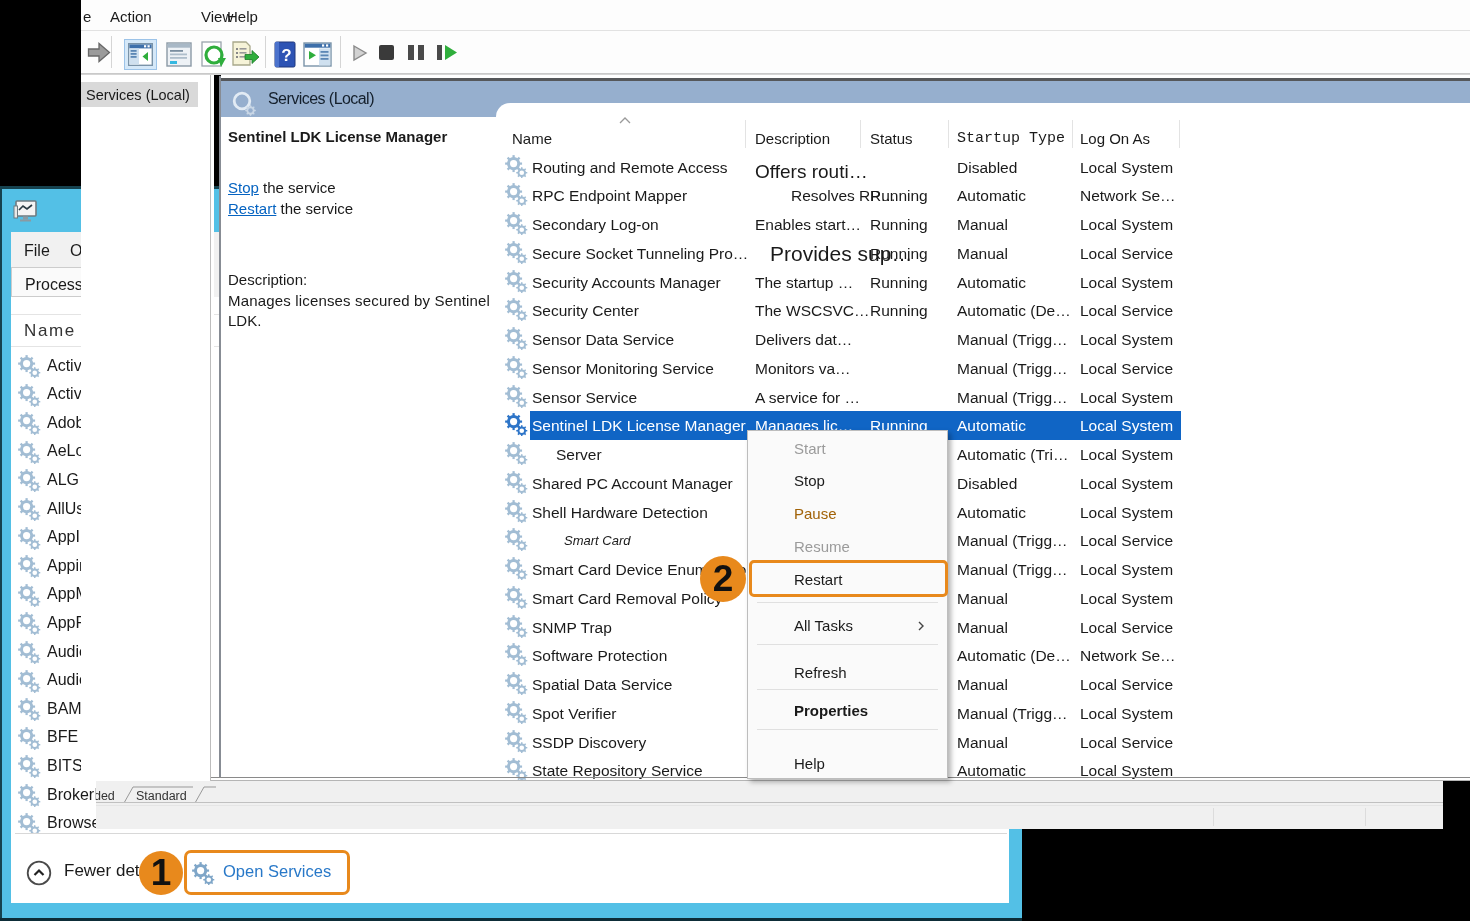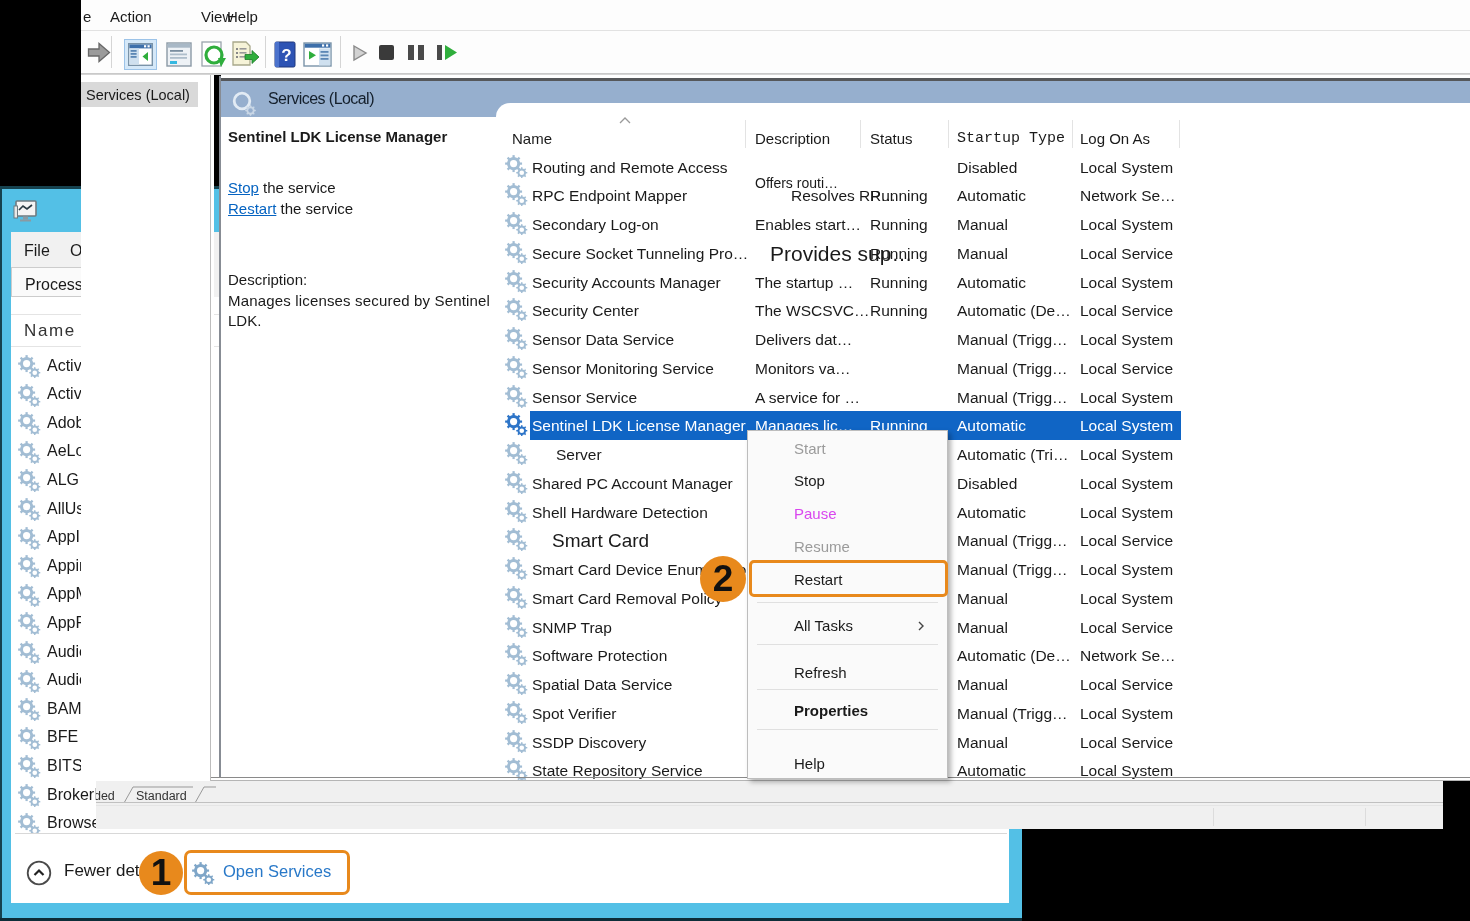--- a/index.html
+++ b/index.html
@@ -330,21 +330,21 @@
 <div class="abs" style="left:1179px;top:120px;width:1px;height:28px;background:#e3e3e3"></div>
 <svg class="abs" style="left:504px;top:153.5px" width="24" height="24" viewBox="0 0 24 24">
       <g fill="#a2bdd4" transform="scale(0.8000000000000002)">
         <use href="#gearshape"></use>
       </g>
       <g fill="#a2bdd4" transform="translate(11.52,12.48) scale(0.52)">
         <use href="#gearshape"></use>
       </g>
     </svg>
 <div class="t" style="left:532px;top:158.5px;font-size:15.5px;">Routing and Remote Access</div>
-<div class="t" style="left:755px;top:175px;font-size:14px;">Offers routi…</div>
+<div class="t" style="left:755px;top:163px;font-size:19px;">Offers routi…</div>
 <div class="t" style="left:957px;top:158.5px;font-size:15.5px;">Disabled</div>
 <div class="t" style="left:1080px;top:158.5px;font-size:15.5px;">Local System</div>
 <svg class="abs" style="left:504px;top:182.25px" width="24" height="24" viewBox="0 0 24 24">
       <g fill="#a2bdd4" transform="scale(0.8000000000000002)">
         <use href="#gearshape"></use>
       </g>
       <g fill="#a2bdd4" transform="translate(11.52,12.48) scale(0.52)">
         <use href="#gearshape"></use>
       </g>
     </svg>
@@ -489,21 +489,21 @@
 <div class="t" style="left:957px;top:503.5px;font-size:15.5px;">Automatic</div>
 <div class="t" style="left:1080px;top:503.5px;font-size:15.5px;">Local System</div>
 <svg class="abs" style="left:504px;top:527.25px" width="24" height="24" viewBox="0 0 24 24">
       <g fill="#a2bdd4" transform="scale(0.8000000000000002)">
         <use href="#gearshape"></use>
       </g>
       <g fill="#a2bdd4" transform="translate(11.52,12.48) scale(0.52)">
         <use href="#gearshape"></use>
       </g>
     </svg>
-<div class="t" style="left:552px;top:532.25px;font-size:19px;">Smart Card</div>
+<div class="t" style="left:564px;top:532.25px;font-size:13px;font-style:italic;">Smart Card</div>
 <div class="t" style="left:957px;top:532.25px;font-size:15.5px;">Manual (Trigg…</div>
 <div class="t" style="left:1080px;top:532.25px;font-size:15.5px;">Local Service</div>
 <svg class="abs" style="left:504px;top:556.0px" width="24" height="24" viewBox="0 0 24 24">
       <g fill="#a2bdd4" transform="scale(0.8000000000000002)">
         <use href="#gearshape"></use>
       </g>
       <g fill="#a2bdd4" transform="translate(11.52,12.48) scale(0.52)">
         <use href="#gearshape"></use>
       </g>
     </svg>
@@ -601,21 +601,21 @@
 <div class="abs" style="left:96px;top:805px;width:1347px;height:24px;background:#f0f0f0;border-top:1px solid #e5e5e5;box-sizing:border-box"></div>
 <div class="abs" style="left:1213px;top:808px;width:1px;height:18px;background:#dcdcdc"></div>
 <div class="abs" style="left:1365px;top:808px;width:1px;height:18px;background:#dcdcdc"></div>
 <div class="abs" style="left:0px;top:0px;width:81px;height:186px;background:#000"></div>
 <div class="abs" style="left:1443px;top:781px;width:27px;height:140px;background:#000"></div>
 <div class="abs" style="left:1022px;top:829px;width:421px;height:92px;background:#000"></div>
 
 <div class="abs" style="left:747px;top:430px;width:201px;height:349px;background:#fafafa;border:1px solid #bdbdbd;box-sizing:border-box;box-shadow:3px 3px 5px rgba(0,0,0,0.3)"></div>
 <div class="t" style="left:794px;top:440px;color:#9b9b9b">Start</div>
 <div class="t" style="left:794px;top:472px;">Stop</div>
-<div class="t" style="left:794px;top:505px;color:#d946ef">Pause</div>
+<div class="t" style="left:794px;top:505px;color:#a16207">Pause</div>
 <div class="t" style="left:794px;top:538px;color:#9b9b9b">Resume</div>
 <div class="t" style="left:794px;top:571px;">Restart</div>
 <div class="t" style="left:794px;top:617px;">All Tasks</div>
 <div class="t" style="left:794px;top:664px;">Refresh</div>
 <div class="t" style="left:794px;top:702px;font-weight:bold">Properties</div>
 <div class="t" style="left:794px;top:755px;">Help</div>
 <div class="abs" style="left:757px;top:602px;width:181px;height:1px;background:#e0e0e0"></div>
 <div class="abs" style="left:757px;top:644px;width:181px;height:1px;background:#e0e0e0"></div>
 <div class="abs" style="left:757px;top:689px;width:181px;height:1px;background:#e0e0e0"></div>
 <div class="abs" style="left:757px;top:729px;width:181px;height:1px;background:#e0e0e0"></div>

